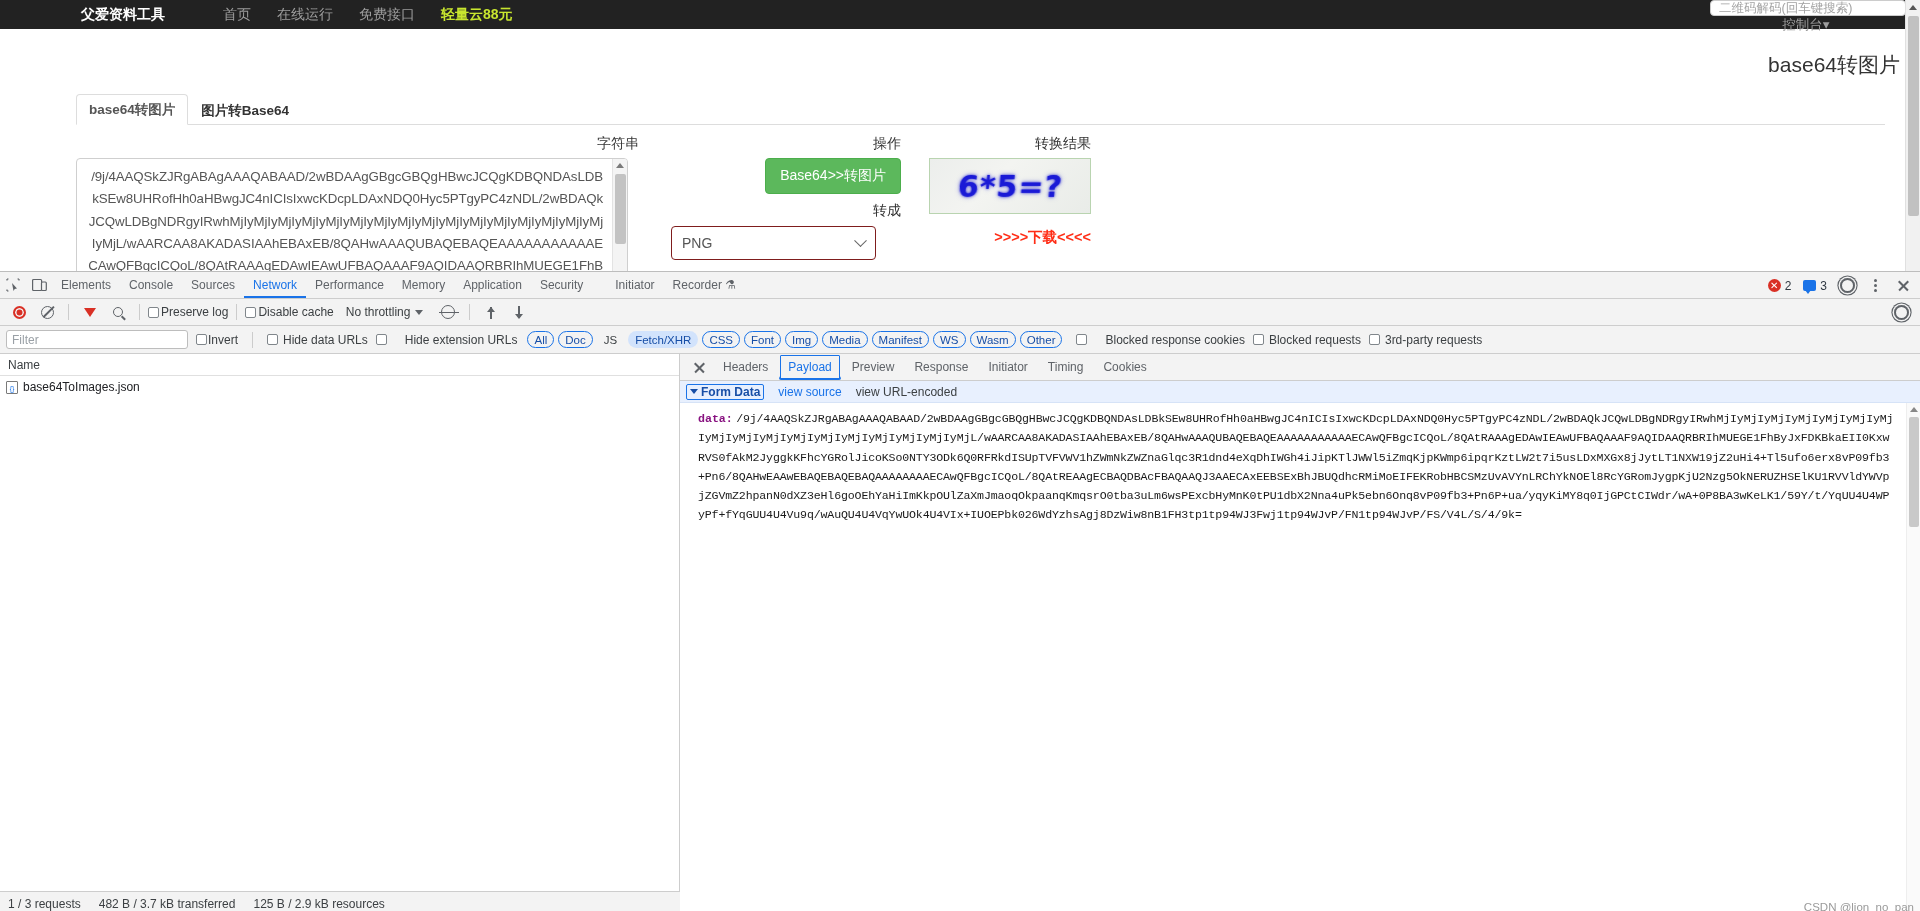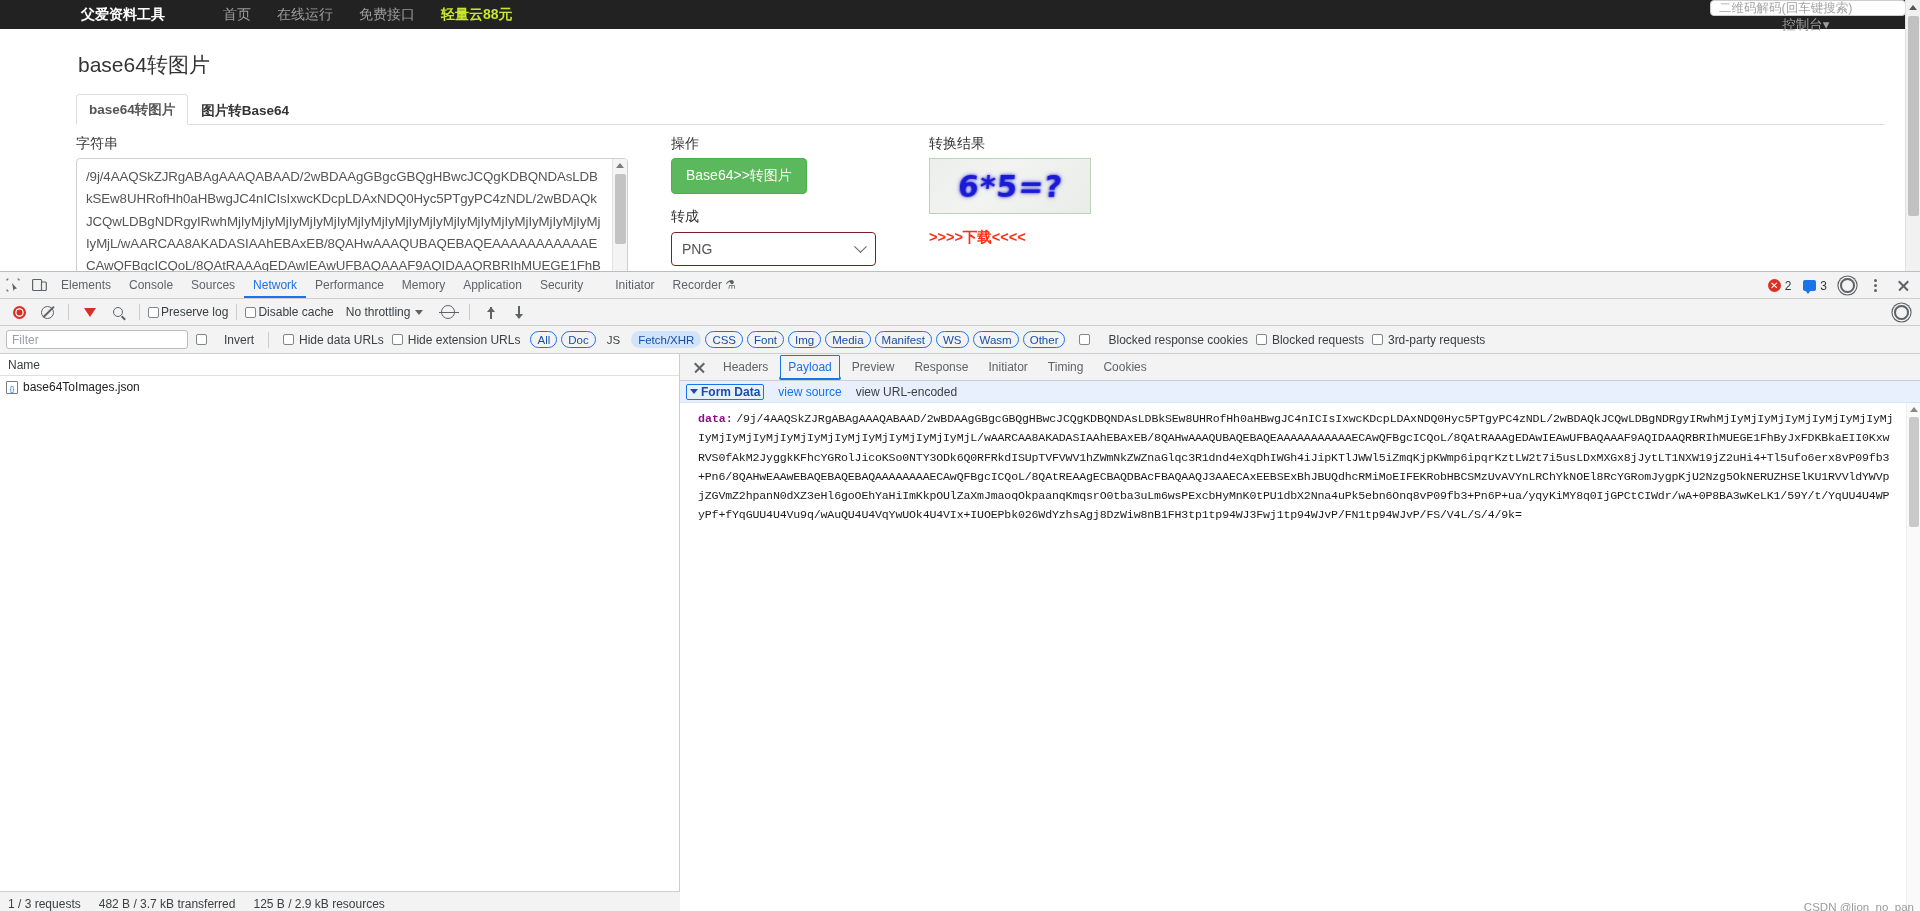--- a/index.html
+++ b/index.html
@@ -95,20 +95,21 @@
     top: 16px; left: 2px;
     width: 11px; height: 200px;
     background: #c1c1c1;
     border-radius: 2px;
   }
 
   .page-body {
     position: relative;
     padding-left: 76px;
     padding-right: 20px;
+    text-align: right;
   }
   .page-title {
     font-size: 21px;
     color: #333;
     font-weight: normal;
     margin: 22px 0 16px 2px;
   }
 
   .tabs-row {
     display: flex;
@@ -657,21 +658,21 @@
           <div class="ta-scroll">
             <div class="arrow-up"></div>
             <div class="ta-thumb"></div>
           </div>
         </div>
       </div>
 
       <div class="col-ops">
         <span class="field-label">操作</span>
         <div class="btn-green">Base64&gt;&gt;转图片</div>
-        <span class="field-label" style="margin-top:14px;">转成</span>
+        <span class="field-label" style="margin-top:8px;">转成</span>
         <div class="select-box">
           <span>PNG</span>
           <span class="chev"></span>
         </div>
       </div>
 
       <div class="col-result">
         <span class="field-label">转换结果</span>
         <div class="result-img">
           <span class="captcha-text">6*5=?</span>
@@ -775,30 +776,30 @@
       </div>
     <div style="position:absolute;right:6px;top:0;height:27px;display:flex;align-items:center;">
       <div class="dt-icon-btn">
           <span class="gear-ico"></span>
         </div>
     </div>
   </div>
 
   <div class="dt-filterbar">
     <input class="filter-input" type="text" placeholder="Filter" style="">
-    <span style="display:flex;align-items:center;gap:17px;">
+    <span style="display:flex;align-items:center;gap:1px;">
       <span class="cb"></span>
       <span class="tb-label">Invert</span>
     </span>
     <span class="tb-sep"></span>
     <span style="display:flex;align-items:center;gap:5px;">
       <span class="cb"></span>
       <span class="tb-label">Hide data URLs</span>
     </span>
-    <span style="display:flex;align-items:center;gap:5px;">
+    <span style="display:flex;align-items:center;gap:18px;">
       <span class="cb"></span>
       <span class="tb-label">Hide extension URLs</span>
     </span>
 
     <span style="display:flex;align-items:center;gap:4px;margin-left:2px;">
       <span class="type-pill outlined">All</span>
       <span class="type-pill outlined">Doc</span>
       <span class="type-pill">JS</span>
       <span class="type-pill selected">Fetch/XHR</span>
       <span class="type-pill outlined">CSS</span>

